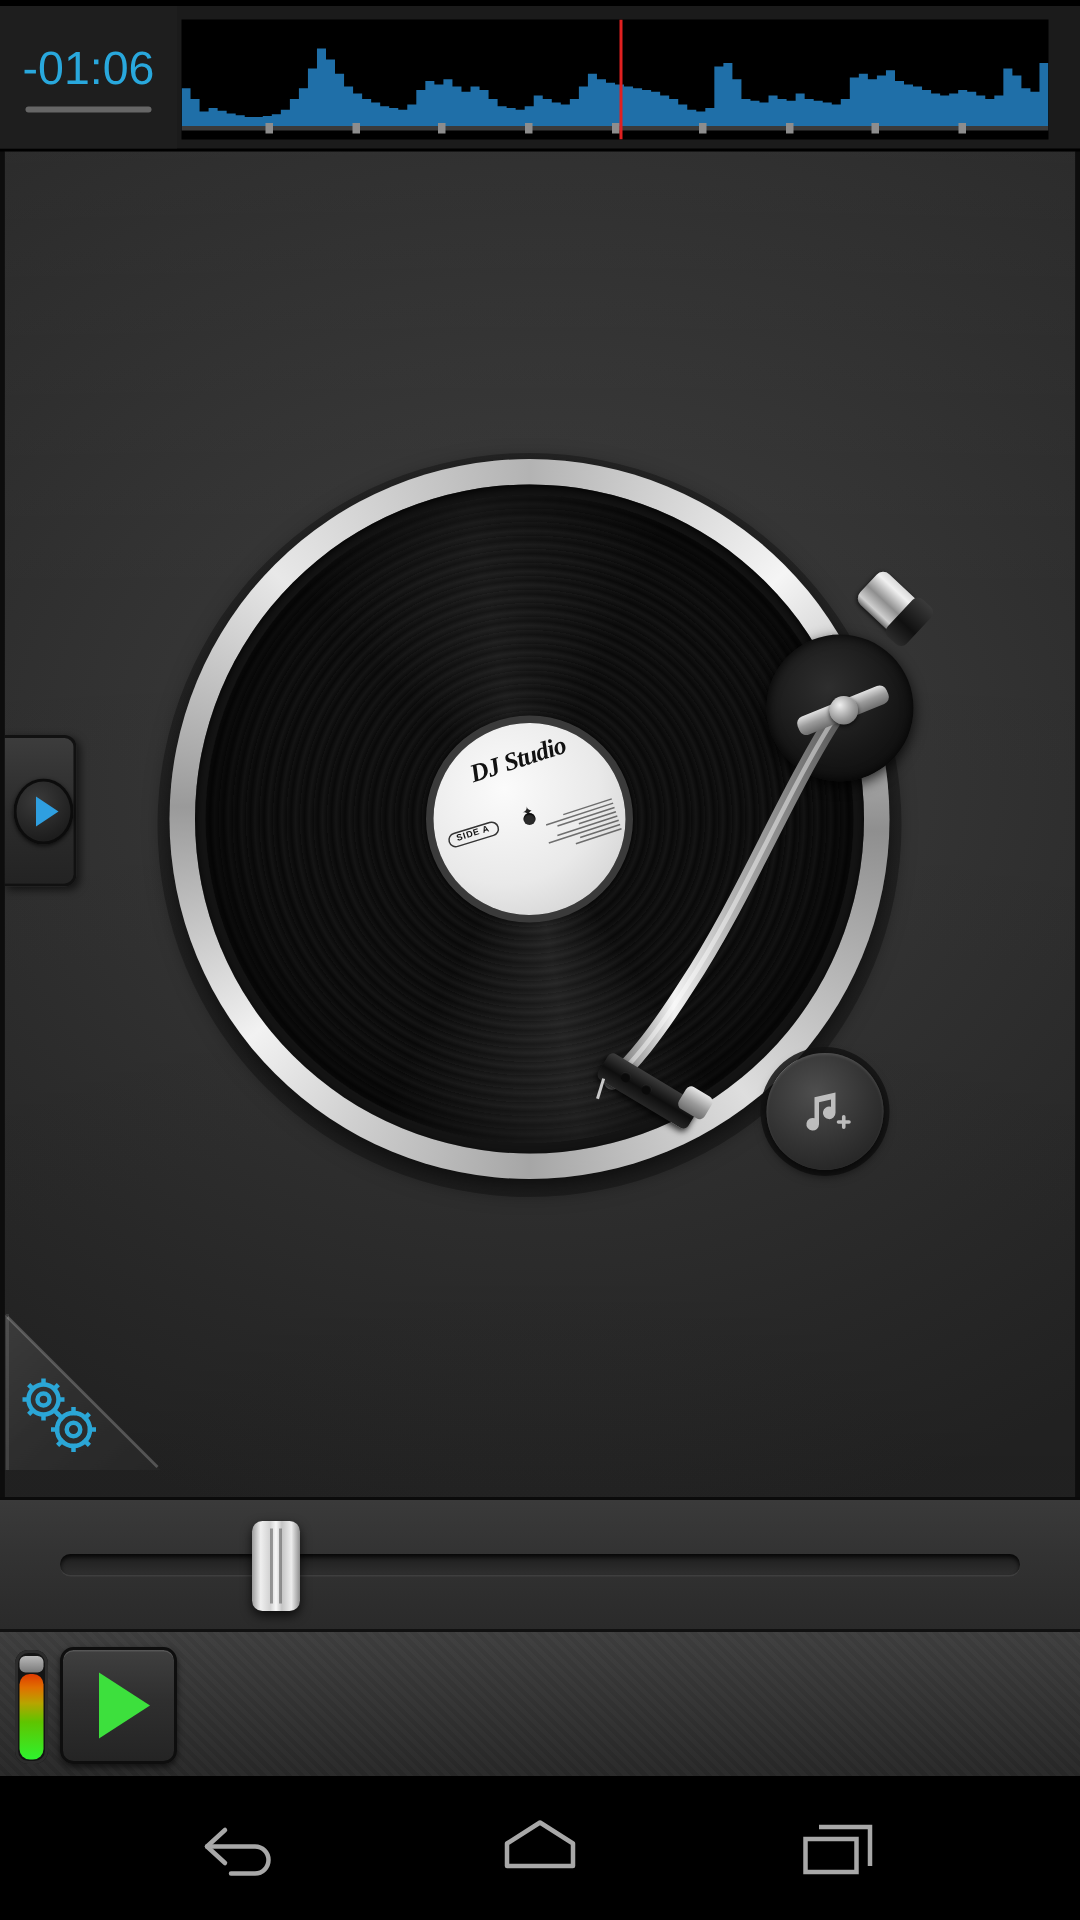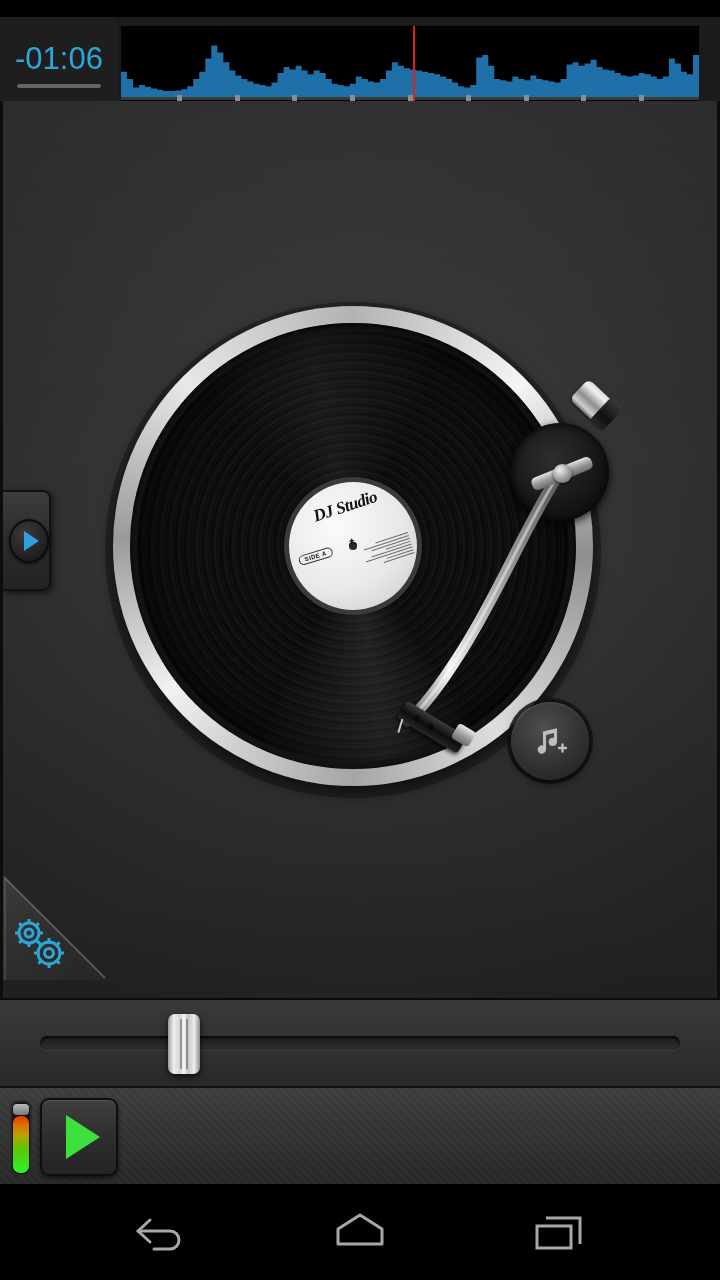--- a/index.html
+++ b/index.html
@@ -6,21 +6,21 @@
   html, body {
     width:720px; height:1280px;
     background:#000;
     font-family:"Liberation Sans", sans-serif;
     overflow:hidden;
   }
   #app { position:relative; width:720px; height:1280px; background:#000; }
 
   
   .topbar {
-    position:absolute; left:0; top:17px; width:720px; height:98px;
+    position:absolute; left:0; top:4px; width:720px; height:98px;
     background:#1b1b1b;
     border-bottom:3px solid #000;
   }
   .time-cell {
     position:absolute; left:0; top:0; width:118px; height:95px;
     background:#1e1e1e;
   }
   .time-text {
     position:absolute; left:0; top:24px; width:118px;
     text-align:center;

